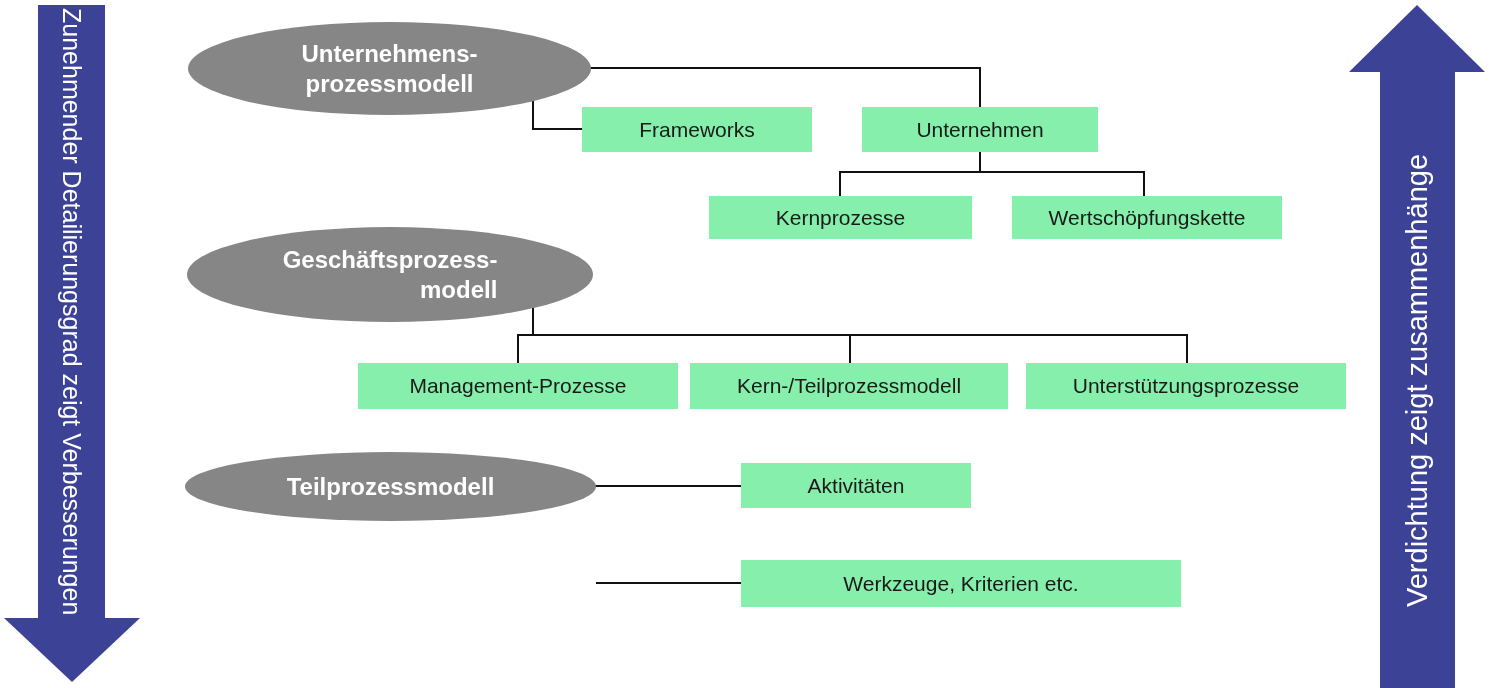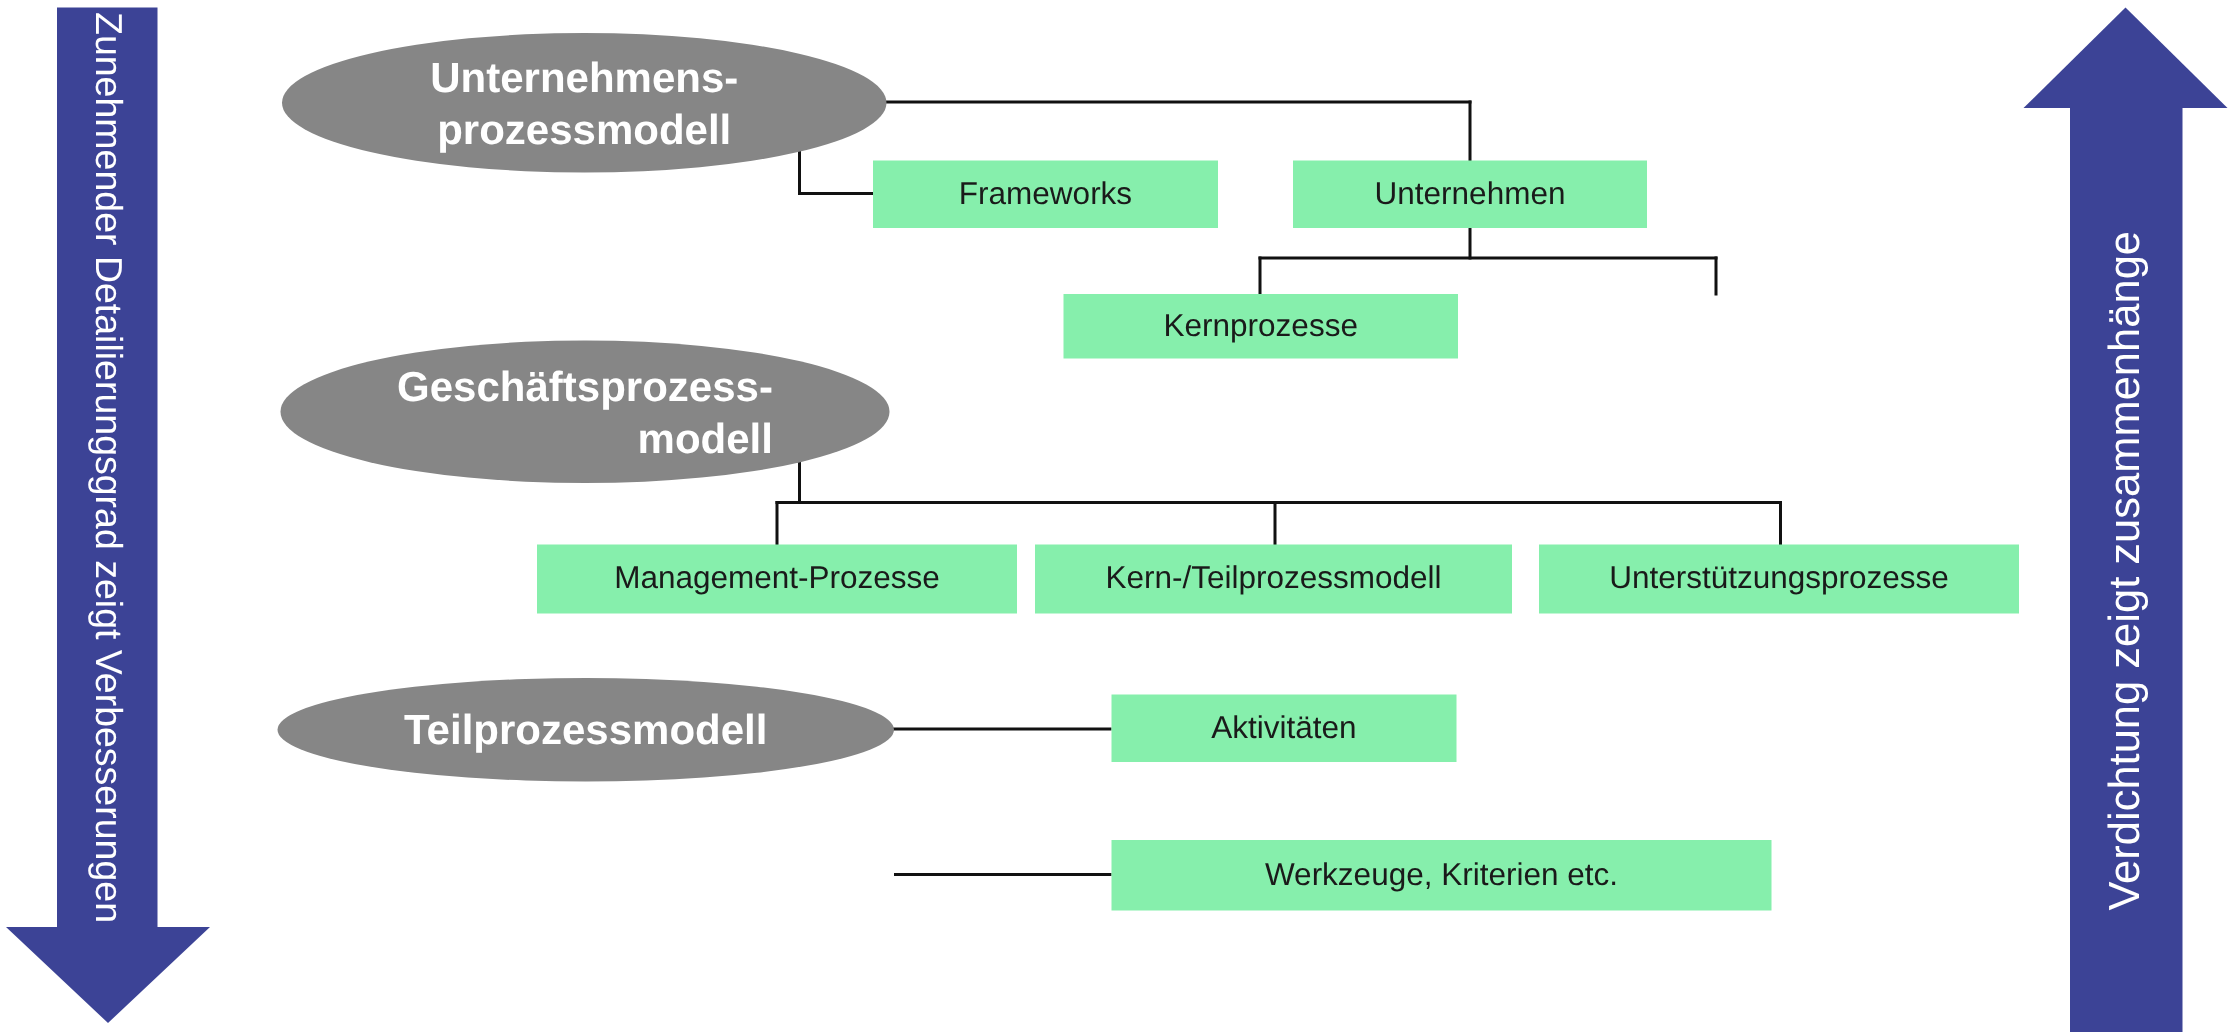--- a/index.html
+++ b/index.html
@@ -12,21 +12,21 @@
   }
   
   .line{position:absolute;background:#111111;z-index:1;}
   
   .ellipse{
     position:absolute;z-index:2;
     background:#868686;
     border-radius:50%;
     display:flex;align-items:center;justify-content:center;
     text-align:center;
-    color:#ffffff;font-weight:bold;font-size:28px;line-height:1.25;
+    color:#ffffff;font-weight:bold;font-size:24px;line-height:1.25;
     white-space:pre-line;
   }
   
   .pbox{
     position:absolute;z-index:2;
     background:#86efac;
     display:flex;align-items:center;justify-content:center;
     text-align:center;
     color:#1a1a1a;font-size:21px;
   }
@@ -76,20 +76,21 @@
 
   <div class="ellipse" style="left:188px;top:22px;width:403px;height:93px;">Unternehmens-
 prozessmodell</div>
   <div class="ellipse" style="left:187px;top:227px;width:406px;height:95px;text-align:right;">Geschäftsprozess-
 modell</div>
   <div class="ellipse" style="left:185px;top:452px;width:411px;height:69px;">Teilprozessmodell</div>
 
   <div class="pbox" style="left:582px;top:107px;width:230px;height:45px;">Frameworks</div>
   <div class="pbox" style="left:862px;top:107px;width:236px;height:45px;">Unternehmen</div>
   <div class="pbox" style="left:709px;top:196px;width:263px;height:43px;">Kernprozesse</div>
+  <div class="pbox" style="left:1012px;top:196px;width:270px;height:43px;">Wertschöpfungskette</div>
   <div class="pbox" style="left:358px;top:363px;width:320px;height:46px;">Management-Prozesse</div>
   <div class="pbox" style="left:690px;top:363px;width:318px;height:46px;">Kern-/Teilprozessmodell</div>
   <div class="pbox" style="left:1026px;top:363px;width:320px;height:46px;">Unterstützungsprozesse</div>
   <div class="pbox" style="left:741px;top:463px;width:230px;height:45px;">Aktivitäten</div>
   <div class="pbox" style="left:741px;top:560px;width:440px;height:47px;">Werkzeuge, Kriterien etc.</div>
 
   <div>
     <div class="arrow-bar" style="left:38px;top:5px;width:67px;height:614px;"></div>
     <div class="arrow-head down" style="left:3.5px;top:618px;"></div>
     <div class="arrow-text read-down" style="left:38px;top:5px;width:67px;height:614px;">Zunehmender Detailierungsgrad zeigt Verbesserungen</div>

